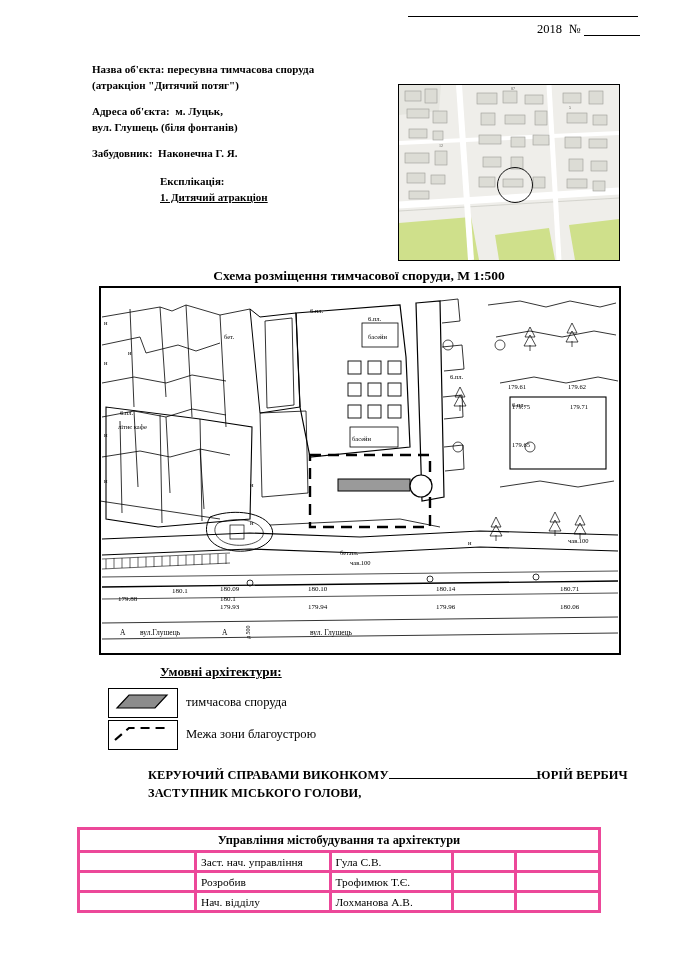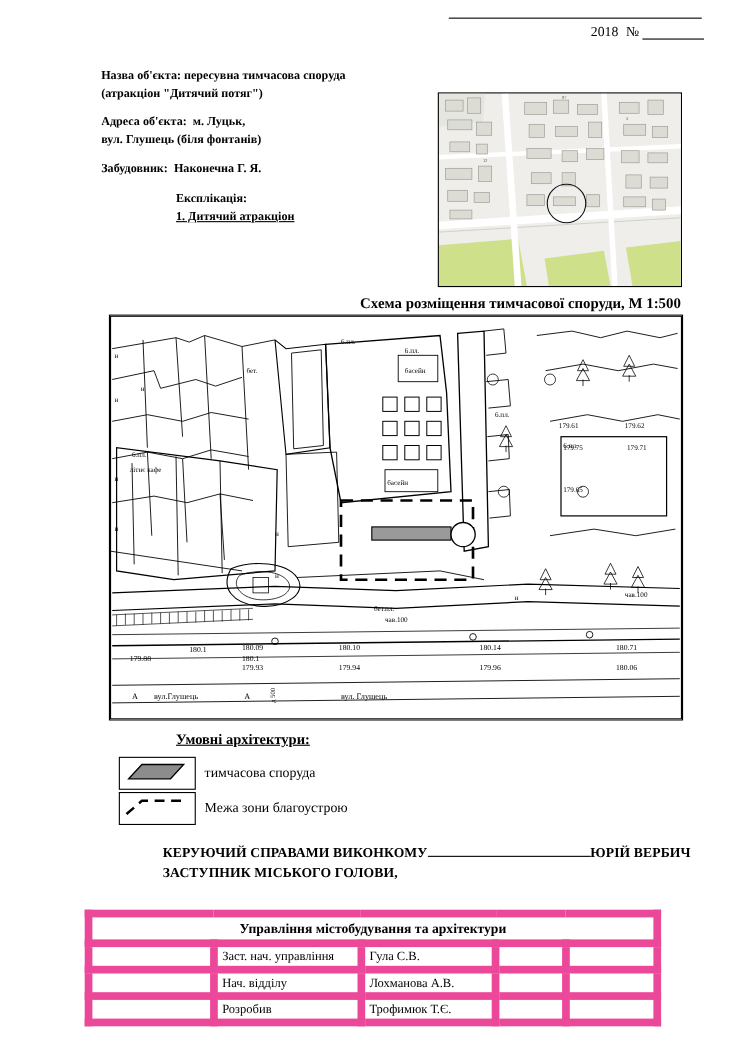--- a/index.html
+++ b/index.html
@@ -87,21 +87,21 @@
     width: 34px; height: 34px;
     border: 1.6px solid #111;
     border-radius: 50%;
   }
 
   
   .plan-title {
     position: absolute;
     left: 99px; top: 268px;
     width: 520px;
-    text-align: right;
+    text-align: center;
     font-size: 13.5px;
     font-weight: bold;
   }
 
   
   .plan {
     position: absolute;
     left: 99px; top: 286px;
     width: 520px; height: 367px;
     border: 1px solid #000;
@@ -161,21 +161,21 @@
 
   
   .tbl {
     position: absolute;
     left: 77px; top: 827px;
     width: 524px;
     border-collapse: collapse;
     font-size: 11.4px;
   }
   .tbl td {
-    border: 7px solid #ec4899;
+    border: 3px solid #ec4899;
     height: 17px;
     padding: 0 4px;
   }
   .tbl .hdr {
     text-align: center;
     font-weight: bold;
     font-size: 12.4px;
     height: 20px;
   }
   .c1 { width: 122px; }
@@ -485,28 +485,28 @@
     </tr>
     <tr>
       <td class="c1"></td>
       <td class="c2">Заст. нач. управління</td>
       <td class="c3">Гула С.В.</td>
       <td class="c4"></td>
       <td class="c5"></td>
     </tr>
     <tr>
       <td class="c1"></td>
+      <td class="c2">Розробив</td>
+      <td class="c3">Трофимюк Т.Є.</td>
+      <td class="c4"></td>
+      <td class="c5"></td>
+    </tr>
+    <tr>
+      <td class="c1"></td>
       <td class="c2">Нач. відділу</td>
       <td class="c3">Лохманова А.В.</td>
       <td class="c4"></td>
       <td class="c5"></td>
     </tr>
-    <tr>
-      <td class="c1"></td>
-      <td class="c2">Розробив</td>
-      <td class="c3">Трофимюк Т.Є.</td>
-      <td class="c4"></td>
-      <td class="c5"></td>
-    </tr>
   </tbody>
     </table>
 
 </div>
 
 </body></html>

